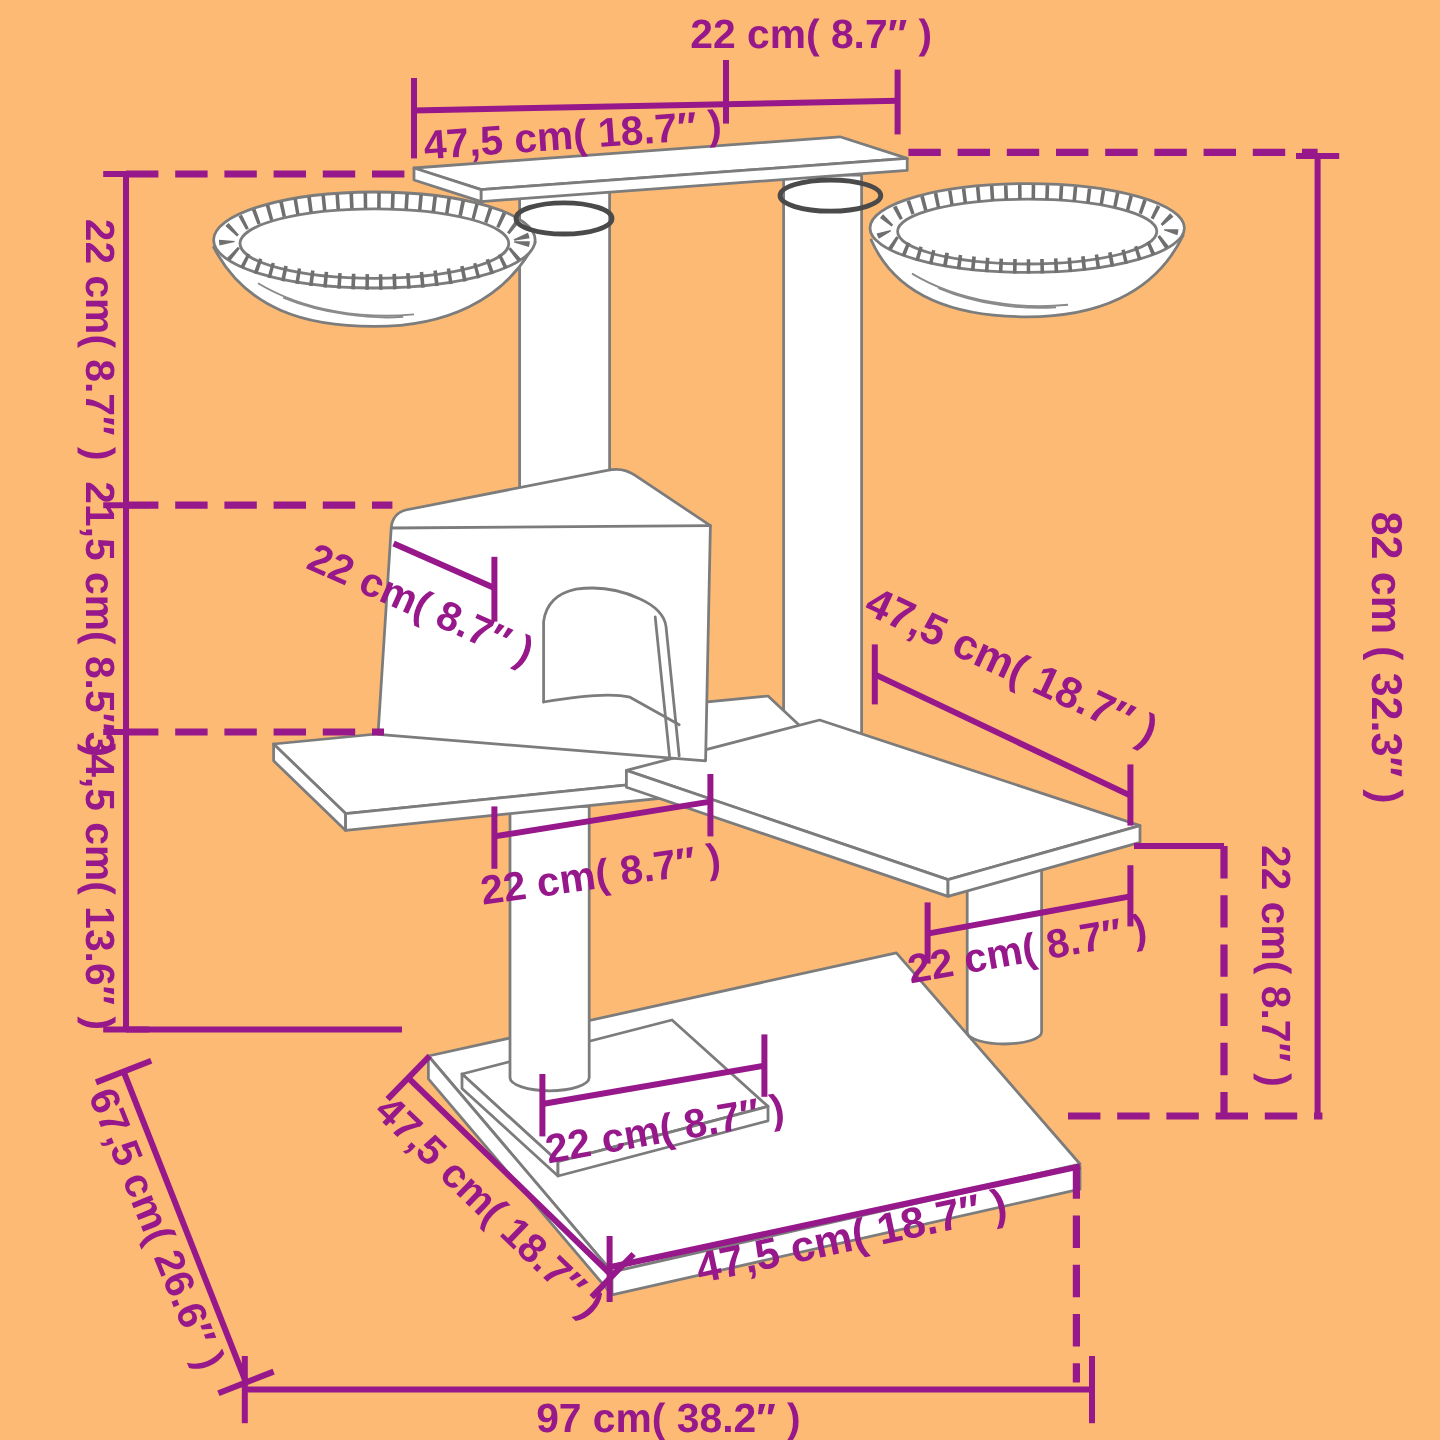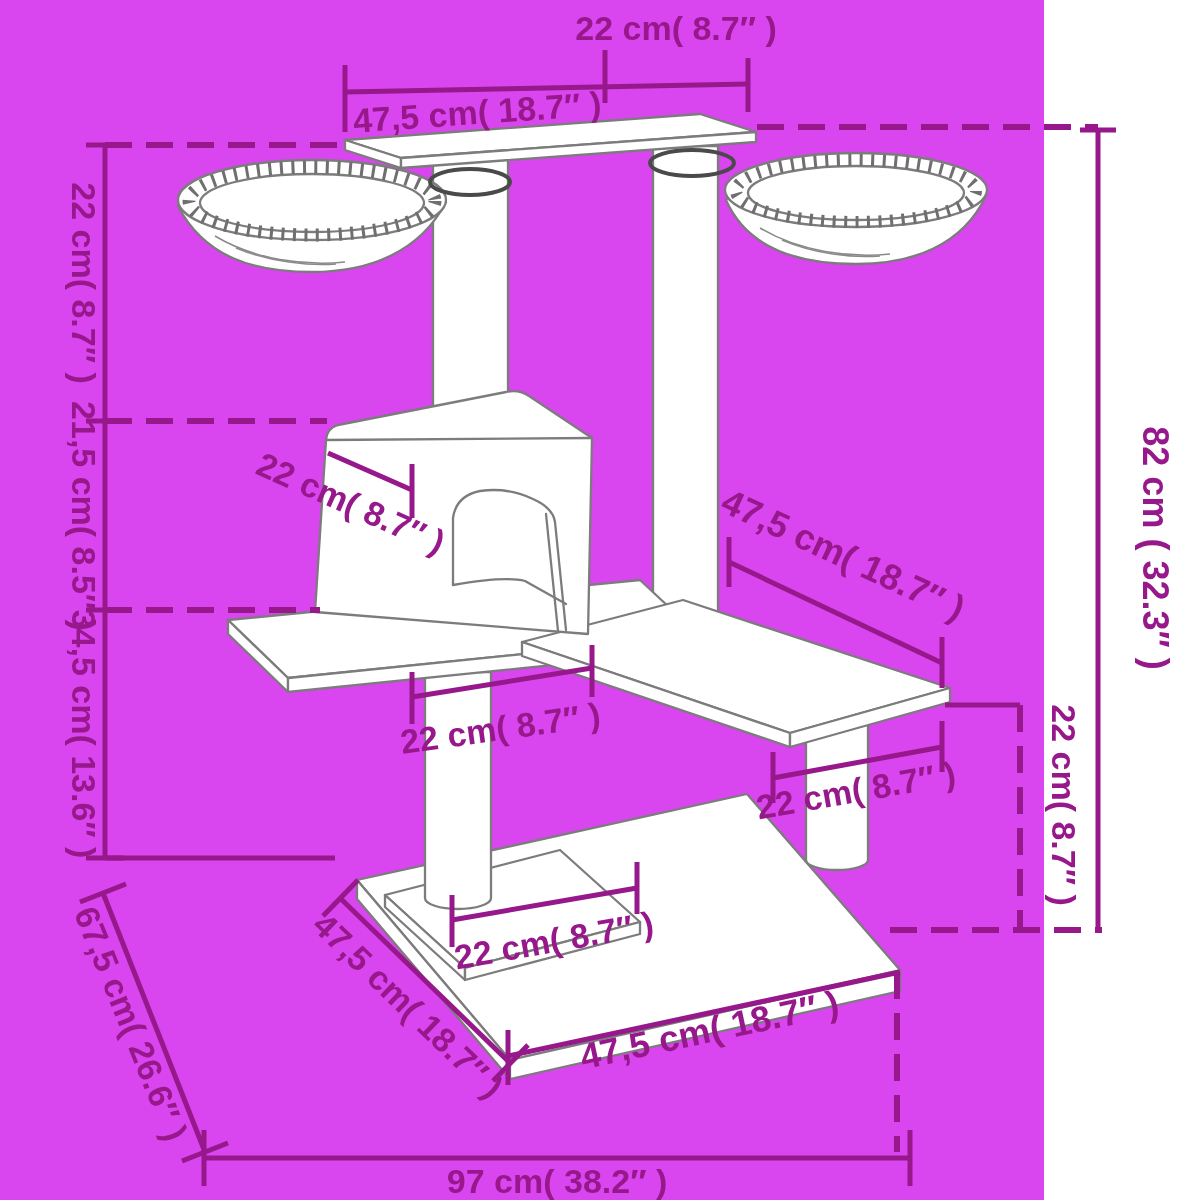--- a/index.html
+++ b/index.html
@@ -1,16 +1,16 @@
 <!DOCTYPE html>
 <html><head>
 <meta charset="utf-8">
 <style>
   html,body { margin:0; padding:0; background:#ffffff; }
-  .stage { width:1044px; height:1200px; position:relative; background:#d946ef; }
+  .stage { width:1200px; height:1200px; position:relative; background:#fdba74; }
   svg { display:block; }
   .draw { stroke:#7c7c7c; stroke-width:2.3; fill:#ffffff; stroke-linejoin:round; stroke-linecap:round; }
   .draw-line { stroke:#7c7c7c; stroke-width:2.3; fill:none; stroke-linejoin:round; stroke-linecap:round; }
   .shade { stroke:#8a8a8a; stroke-width:1.6; fill:none; }
   .hatch { fill:none; stroke:#6f6f6f; stroke-dasharray:3 8.5; }
   .ring { fill:none; stroke:#4a4a4a; stroke-width:4; }
   .dim { stroke:#96188A; stroke-width:5; fill:none; stroke-linecap:butt; }
   .dimdash { stroke:#96188A; stroke-width:6; fill:none; stroke-dasharray:27 14; stroke-linecap:butt; }
   .dim-label { fill:#96188A; font-family:"Liberation Sans", sans-serif; font-weight:700; font-size:34px; }
   .dim-label-lg { font-size:36px; }

